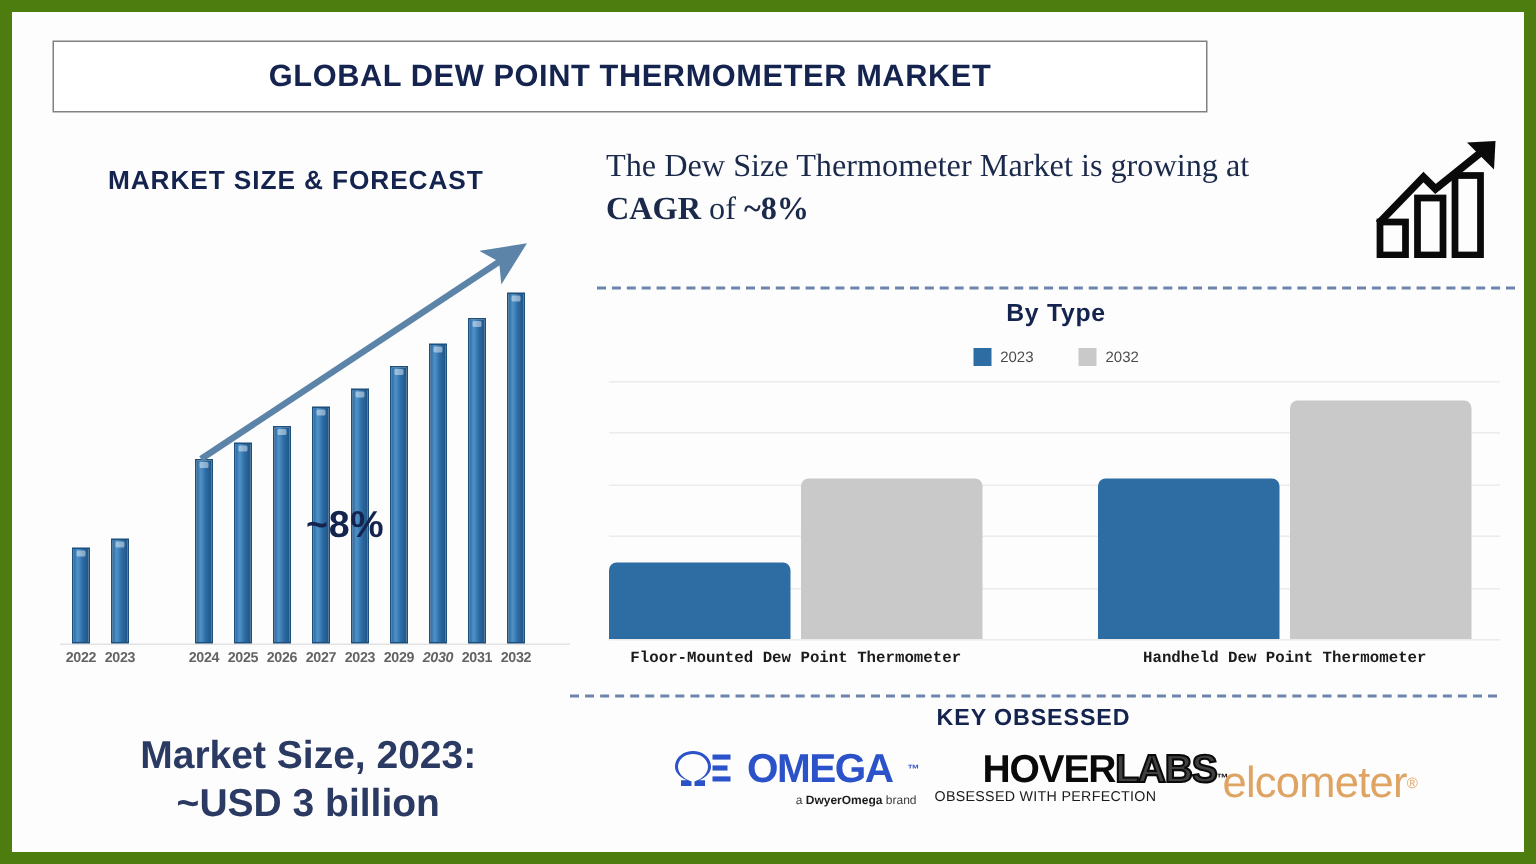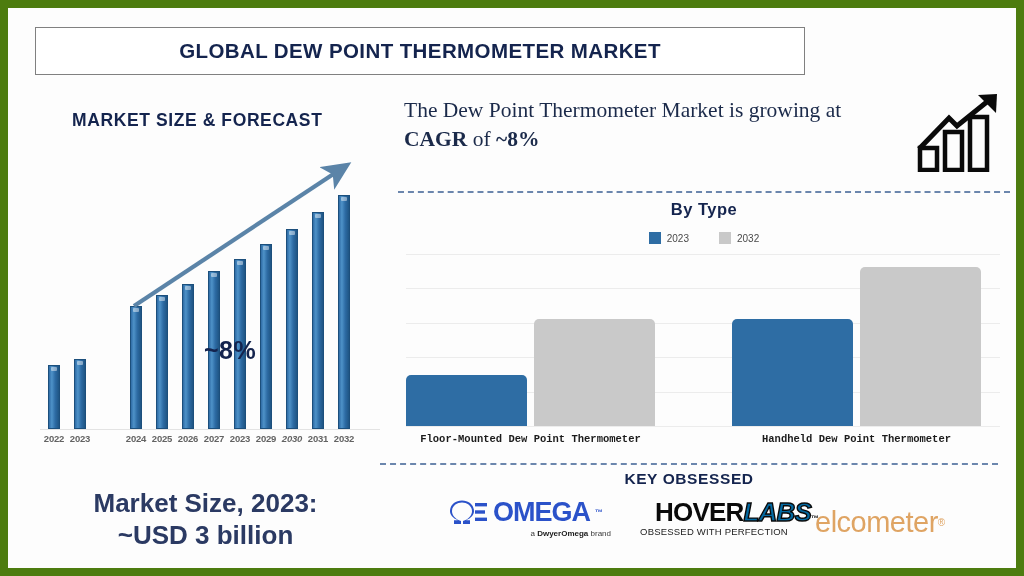--- a/index.html
+++ b/index.html
@@ -110,47 +110,46 @@
   .keyplayers{
     position:absolute;left:372px;top:462px;width:618px;text-align:center;
     font-size:15.5px;font-weight:bold;color:#14244e;letter-spacing:0.6px;
   }
   .logos{
     position:absolute;left:440px;top:486px;width:545px;height:56px;
     display:flex;align-items:center;justify-content:flex-start;gap:10px;
   }
 
   .logo-omega{position:relative;width:165px;height:50px;}
-  .omega-main{display:flex;align-items:center;gap:5px;}
+  .omega-main{display:flex;align-items:center;gap:5px;justify-content:space-between;}
   .omega-word{
     font-size:27px;font-weight:bold;color:#2b52c9;letter-spacing:-1px;
     font-family:"Liberation Sans",sans-serif;
   }
   .omega-tm{font-size:8px;color:#2b52c9;vertical-align:super;font-weight:bold;}
   .omega-tag{
     text-align:right;font-size:8px;color:#3a3a3a;margin-top:1px;padding-right:2px;
   }
   .omega-tag b{color:#1b1b1b;}
 
   .logo-hover{position:relative;width:182px;height:50px;}
   .hover-main{display:flex;align-items:baseline;}
   .hv-solid{
     font-size:26px;font-weight:bold;color:#0a0a0a;letter-spacing:-0.8px;
     font-family:"Liberation Sans",sans-serif;
     margin-left:32px;
   }
   .hv-outline{
     font-size:26px;font-weight:bold;letter-spacing:-0.8px;
-    color:#0369a1;-webkit-text-stroke:1.4px #0a0a0a;
-    font-family:"Liberation Sans",sans-serif;
-    font-style:italic;
+    color:#404040;-webkit-text-stroke:1.4px #0a0a0a;
+    font-family:"Liberation Sans",sans-serif;
   }
   .hv-tm{font-size:8px;color:#0a0a0a;font-weight:bold;vertical-align:super;}
   .hover-tag{
-    text-align:center;font-size:9.5px;color:#1b1b1b;margin-top:-2px;letter-spacing:0.2px;
+    text-align:left;font-size:9.5px;color:#1b1b1b;margin-top:-2px;letter-spacing:0.2px;
   }
 
   .logo-elco{position:relative;width:160px;height:50px;display:flex;align-items:center;}
   .elco-word{
     font-size:29px;color:#dfa463;letter-spacing:-0.5px;
     font-family:"Liberation Sans",sans-serif;
   }
   .elco-r{font-size:10px;color:#dfa463;vertical-align:sub;}
 </style>
 </head>
@@ -202,21 +201,21 @@
     </svg>
     <div class="cagr-left">~8%</div>
   </div>
 
   <div class="marketsize">
     <div>Market Size, 2023:</div>
     <div>~USD 3 billion</div>
   </div>
 
   <div class="statement">
-    <span>The Dew Point Thermometer Market is growing at </span><b>CAGR</b><span> of </span><b>~8%</b>
+    <span>The Dew Size Thermometer Market is growing at </span><b>CAGR</b><span> of </span><b>~8%</b>
   </div>
 
   <svg class="trendicon" viewBox="0 0 92 80">
     <rect x="4" y="56" width="17" height="22" fill="none" stroke="#0a0a0a" stroke-width="4.5"></rect>
     <rect x="29" y="40" width="17" height="38" fill="none" stroke="#0a0a0a" stroke-width="4.5"></rect>
     <rect x="54" y="25" width="17" height="53" fill="none" stroke="#0a0a0a" stroke-width="4.5"></rect>
     <path d="M3,57 L33,26 L41,34 L77,5" fill="none" stroke="#0a0a0a" stroke-width="5" stroke-linejoin="miter" stroke-linecap="butt"></path>
     <path d="M62,3 L81,2 L80,21 L73,14 L69,10 Z" fill="#0a0a0a"></path>
   </svg>
 

